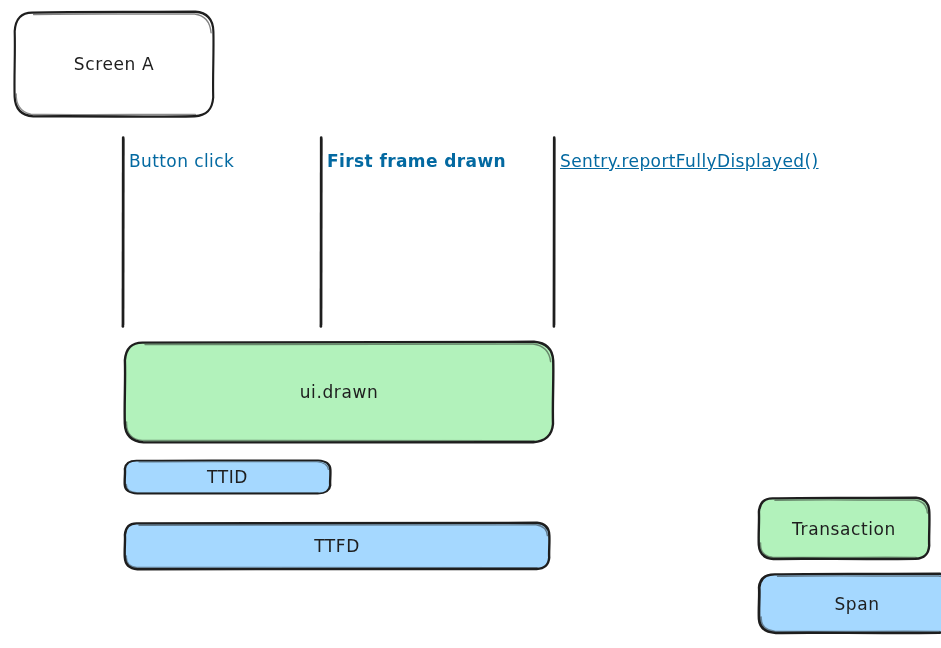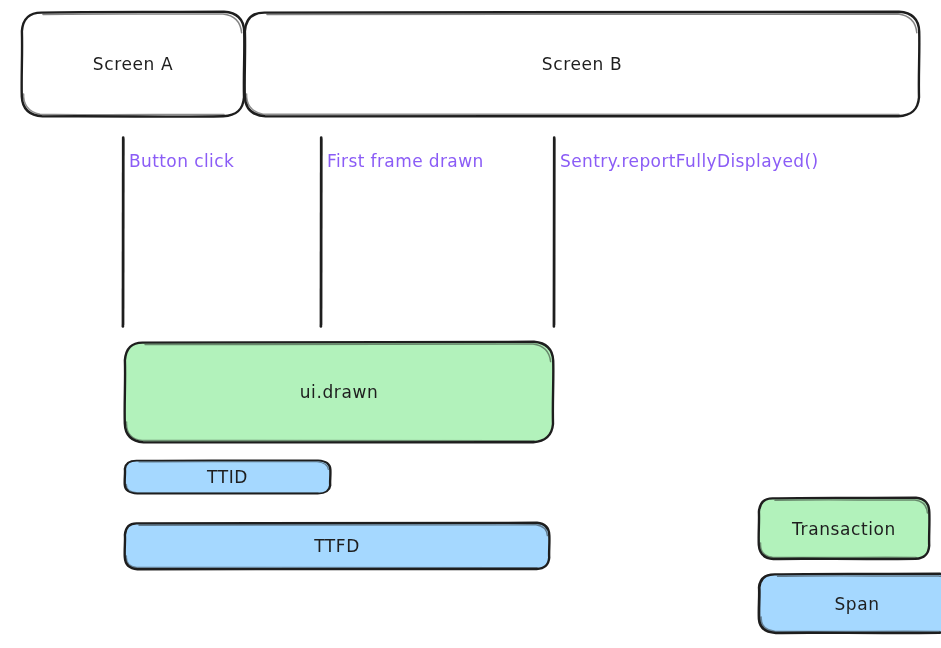--- a/index.html
+++ b/index.html
@@ -43,21 +43,21 @@
     line-height: 1.2;
     pointer-events: none;
     white-space: nowrap;
   }
   
   .marker-line {
     position: absolute;
   }
   .marker-label {
     position: absolute;
-    color: #8b5cf6;
+    color: #0369a1;
     font-family: "DejaVu Sans", sans-serif;
     font-size: 17px;
     letter-spacing: 0.4px;
     white-space: nowrap;
   }
   .sr-only {
     position: absolute;
     width: 1px;
     height: 1px;
     overflow: hidden;
@@ -65,67 +65,56 @@
     white-space: nowrap;
   }
 </style>
 </head>
 <body>
 
 <div id="canvas">
 
   <h1 class="sr-only">Sentry mobile screen-load timeline: TTID and TTFD</h1>
 
-  <div class="node" style="left:20px; top:10px; width:226px; height:108px;">
+  <div class="node" style="left:13px; top:10px; width:202px; height:108px;">
     <svg viewBox="0 0 226 108" preserveAspectRatio="none">
       <path d="M 22 2.6 C 70 1.4, 118 2.0, 204 1.8 C 216.5 2.6, 223.8 8.2, 224.2 21.6
                C 224.8 43, 223.4 64, 224.0 87.4 C 223.0 99.8, 216.8 105.6, 203.2 106.2
                C 152 107.4, 101 105.8, 22.6 106.4 C 9.4 105.4, 2.4 99.6, 1.8 86.6
                C 1.2 65, 2.6 44, 1.9 21.2 C 2.8 8.6, 9.0 2.4, 22 2.6 Z" fill="#ffffff" stroke="#1e1e1e" stroke-width="2.4" stroke-linecap="round" stroke-linejoin="round"></path>
       <path d="M 23 4.4 C 78 3.4, 133 4.2, 203 4.0 C 214 5.2, 220.4 10.4, 221.6 22.8" fill="none" stroke="#1e1e1e" stroke-width="1.5" stroke-linecap="round" opacity="0.55"></path>
       <path d="M 3.6 84 C 3.2 93, 7.4 102, 20 104.2 C 88 105.4, 156 104.0, 204 104.6" fill="none" stroke="#1e1e1e" stroke-width="1.5" stroke-linecap="round" opacity="0.5"></path>
     </svg>
     <div class="caption">Screen A</div>
   </div>
 
-  <div class="node" style="left:243px; top:10px; width:678px; height:108px;">
-    <svg viewBox="0 0 678 108" preserveAspectRatio="none">
-      <path d="M 22 2.6 C 160 1.4, 300 2.2, 656 1.8 C 668.6 2.6, 675.8 8.2, 676.2 21.6
-               C 676.8 43, 675.4 64, 676.0 87.4 C 675.0 99.8, 668.8 105.6, 655.2 106.2
-               C 420 107.4, 185 105.6, 22.6 106.4 C 9.4 105.4, 2.4 99.6, 1.8 86.6
-               C 1.2 65, 2.6 44, 1.9 21.2 C 2.8 8.6, 9.0 2.4, 22 2.6 Z" fill="#ffffff" stroke="#1e1e1e" stroke-width="2.4" stroke-linecap="round" stroke-linejoin="round"></path>
-      <path d="M 24 4.6 C 200 3.4, 380 4.4, 655 4.0 C 666 5.2, 672.6 10.4, 673.8 22.8" fill="none" stroke="#1e1e1e" stroke-width="1.5" stroke-linecap="round" opacity="0.55"></path>
-      <path d="M 3.6 84 C 3.2 93, 7.4 102, 20 104.2 C 240 105.6, 460 104.0, 656 104.6" fill="none" stroke="#1e1e1e" stroke-width="1.5" stroke-linecap="round" opacity="0.5"></path>
-    </svg>
-    <div class="caption">Screen B</div>
-  </div>
 
   <div class="marker-line" style="left:118px; top:136px; width:10px; height:192px;">
     <svg viewBox="0 0 10 192" preserveAspectRatio="none">
       <path d="M 5.2 1.6 C 4.6 48, 5.6 96, 4.9 190.4" fill="none" stroke="#1e1e1e" stroke-width="2.6" stroke-linecap="round"></path>
       <path d="M 6.0 3.0 C 5.4 52, 6.3 102, 5.8 188.6" fill="none" stroke="#1e1e1e" stroke-width="1.4" stroke-linecap="round" opacity="0.45"></path>
     </svg>
   </div>
   <div class="marker-label" style="left:129px; top:151px;">Button click</div>
 
   <div class="marker-line" style="left:316px; top:136px; width:10px; height:192px;">
     <svg viewBox="0 0 10 192" preserveAspectRatio="none">
       <path d="M 5.2 1.6 C 4.6 48, 5.6 96, 4.9 190.4" fill="none" stroke="#1e1e1e" stroke-width="2.6" stroke-linecap="round"></path>
       <path d="M 6.0 3.0 C 5.4 52, 6.3 102, 5.8 188.6" fill="none" stroke="#1e1e1e" stroke-width="1.4" stroke-linecap="round" opacity="0.45"></path>
     </svg>
   </div>
-  <div class="marker-label" style="left:327px; top:151px;">First frame drawn</div>
+  <div class="marker-label" style="left:327px; top:151px;font-weight:bold;">First frame drawn</div>
 
   <div class="marker-line" style="left:549px; top:136px; width:10px; height:192px;">
     <svg viewBox="0 0 10 192" preserveAspectRatio="none">
       <path d="M 5.2 1.6 C 4.6 48, 5.6 96, 4.9 190.4" fill="none" stroke="#1e1e1e" stroke-width="2.6" stroke-linecap="round"></path>
       <path d="M 6.0 3.0 C 5.4 52, 6.3 102, 5.8 188.6" fill="none" stroke="#1e1e1e" stroke-width="1.4" stroke-linecap="round" opacity="0.45"></path>
     </svg>
   </div>
-  <div class="marker-label" style="left:560px; top:151px;">Sentry.reportFullyDisplayed()</div>
+  <div class="marker-label" style="left:560px; top:151px;text-decoration:underline;">Sentry.reportFullyDisplayed()</div>
 
   <div class="node" style="left:123px; top:340px; width:432px; height:104px;">
     <svg viewBox="0 0 432 104" preserveAspectRatio="none">
       <path d="M 20 2.6 C 120 1.4, 220 2.2, 411 1.8 C 422.6 2.8, 429.6 8.4, 430.2 20.6
                C 430.8 40, 429.4 60, 430.0 84.0 C 429.0 95.4, 422.8 101.4, 410.2 102.2
                C 270 103.4, 130 101.6, 20.6 102.4 C 8.4 101.4, 2.2 95.4, 1.8 83.4
                C 1.2 62, 2.6 42, 1.9 20.2 C 2.8 8.4, 8.4 2.4, 20 2.6 Z" fill="#b2f2bb" stroke="#1e1e1e" stroke-width="2.4" stroke-linecap="round" stroke-linejoin="round"></path>
       <path d="M 22 4.6 C 140 3.4, 260 4.4, 410 4.0 C 420 5.4, 426.4 10.2, 427.6 21.6" fill="none" stroke="#1e1e1e" stroke-width="1.4" stroke-linecap="round" opacity="0.5"></path>
       <path d="M 3.6 82 C 3.2 91, 7.4 99, 19 100.4 C 160 101.6, 300 100.0, 411 100.6" fill="none" stroke="#1e1e1e" stroke-width="1.4" stroke-linecap="round" opacity="0.45"></path>
     </svg>

